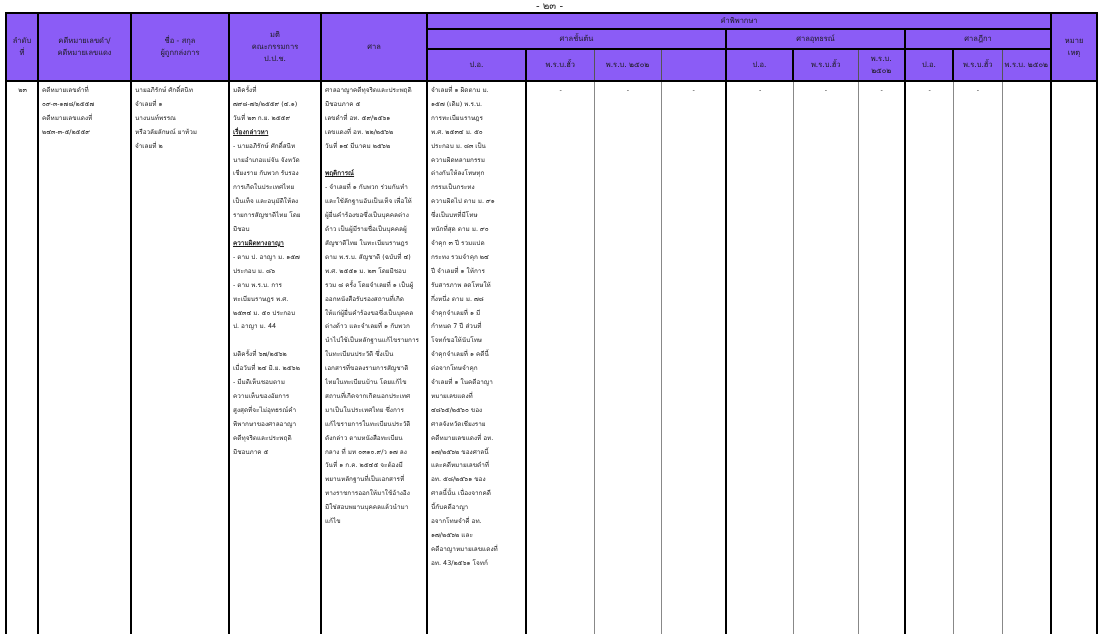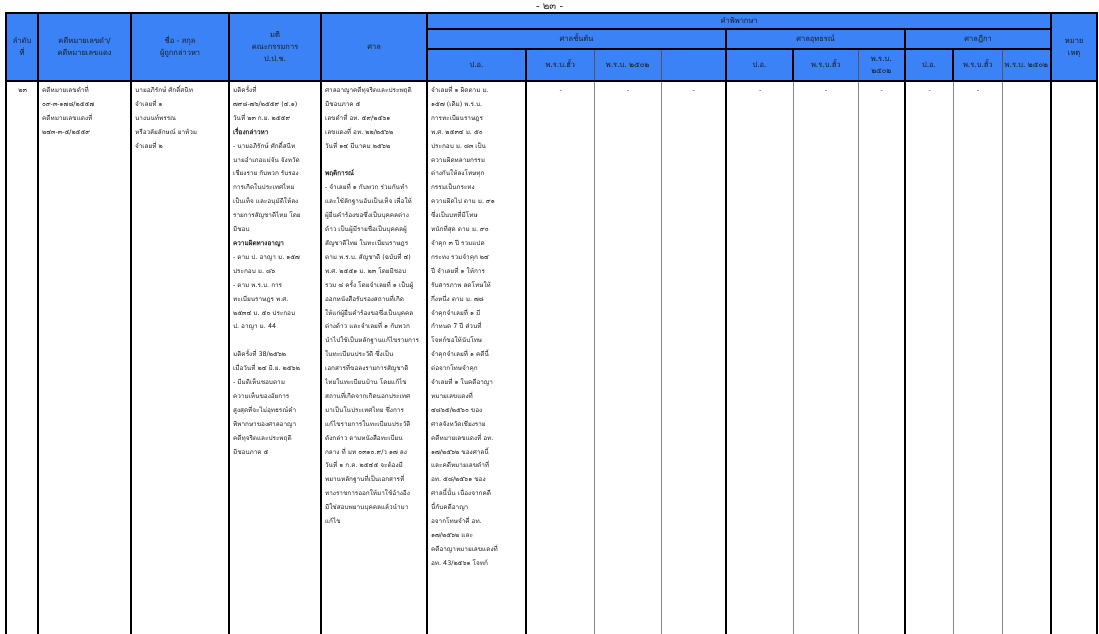--- a/index.html
+++ b/index.html
@@ -3,31 +3,31 @@
 <meta charset="utf-8">
 <style>
   html, body { margin:0; padding:0; background:#ffffff; }
   body { width:1099px; height:634px; position:relative; overflow:hidden;
          font-family:"DejaVu Sans", sans-serif; color:#1a1a1a; }
   .page-num { position:absolute; top:0; left:0; width:1099px; text-align:center;
               font-size:10px; font-weight:normal; line-height:11px; }
   table.case { position:absolute; left:5px; top:12px; border-collapse:collapse;
                table-layout:fixed; width:1091px; }
   table.case th, table.case td { border:2px solid #000; }
-  table.case th { background:#3b82f6; font-weight:normal; font-size:7.5px;
+  table.case th { background:#8b5cf6; font-weight:normal; font-size:7.5px;
                   text-align:center; vertical-align:middle; padding:0 2px; line-height:12px; }
   table.case th.sub { border-left-color:#555; border-right-color:#555; border-width:1px 1px 2px 1px; }
   table.case td { vertical-align:top; font-size:6.4px; line-height:13.9px; padding:2px 2px 16px 3px;
                   height:546px; }
   td.small { font-size:4.9px; line-height:10.9px; padding-top:1px; }
   td.dash { text-align:center; font-size:7px; line-height:14px; border-left:1px solid #888 !important;
             border-right:1px solid #888 !important; }
   td.dash.grp { border-left:2px solid #000 !important; }
   .line { display:block; white-space:nowrap; overflow:hidden; }
-  .u { font-weight:bold; }
+  .u { text-decoration:underline; font-weight:bold; }
 </style>
 </head>
 <body>
 
 <div class="page-num">- ๒๓ -</div>
 
 <table class="case">
   <colgroup>
     <col style="width:32px">
       <col style="width:93px">
@@ -51,21 +51,21 @@
       <th rowspan="3">
         <span class="line">ลำดับ</span>
         <span class="line">ที่</span>
       </th>
       <th rowspan="3">
         <span class="line">คดีหมายเลขดำ/</span>
         <span class="line">คดีหมายเลขแดง</span>
       </th>
       <th rowspan="3">
         <span class="line">ชื่อ - สกุล</span>
-        <span class="line">ผู้ถูกกล่าวหา</span>
+        <span class="line">ผู้ถูกกล่งการ</span>
       </th>
       <th rowspan="3">
         <span class="line">มติ</span>
         <span class="line">คณะกรรมการ</span>
         <span class="line">ป.ป.ช.</span>
       </th>
       <th rowspan="3">ศาล</th>
       <th colspan="10">คำพิพากษา</th>
       <th rowspan="3">
         <span class="line">หมาย</span>
@@ -122,21 +122,21 @@
         <span class="line">รายการสัญชาติไทย โดย</span>
         <span class="line">มิชอบ</span>
         <span class="line u">ความผิดทางอาญา</span>
         <span class="line"> - ตาม ป. อาญา ม. ๑๕๗</span>
         <span class="line"> ประกอบ ม. ๘๖</span>
         <span class="line"> - ตาม พ.ร.บ. การ</span>
         <span class="line">ทะเบียนราษฎร พ.ศ.</span>
         <span class="line">๒๕๓๔ ม. ๕๐ ประกอบ</span>
         <span class="line"> ป. อาญา ม. 44</span>
         <span class="line">&nbsp;</span>
-        <span class="line">มติครั้งที่ 38/๒๕๖๒</span>
+        <span class="line">มติครั้งที่ ๖๗/๒๕๖๒</span>
         <span class="line">เมื่อวันที่ ๒๔ มิ.ย. ๒๕๖๒</span>
         <span class="line"> - มีมติเห็นชอบตาม</span>
         <span class="line">ความเห็นของอัยการ</span>
         <span class="line">สูงสุดที่จะไม่อุทธรณ์คำ</span>
         <span class="line">พิพากษาของศาลอาญา</span>
         <span class="line">คดีทุจริตและประพฤติ</span>
         <span class="line">มิชอบภาค ๕</span>
       </td>
 
       <td>

